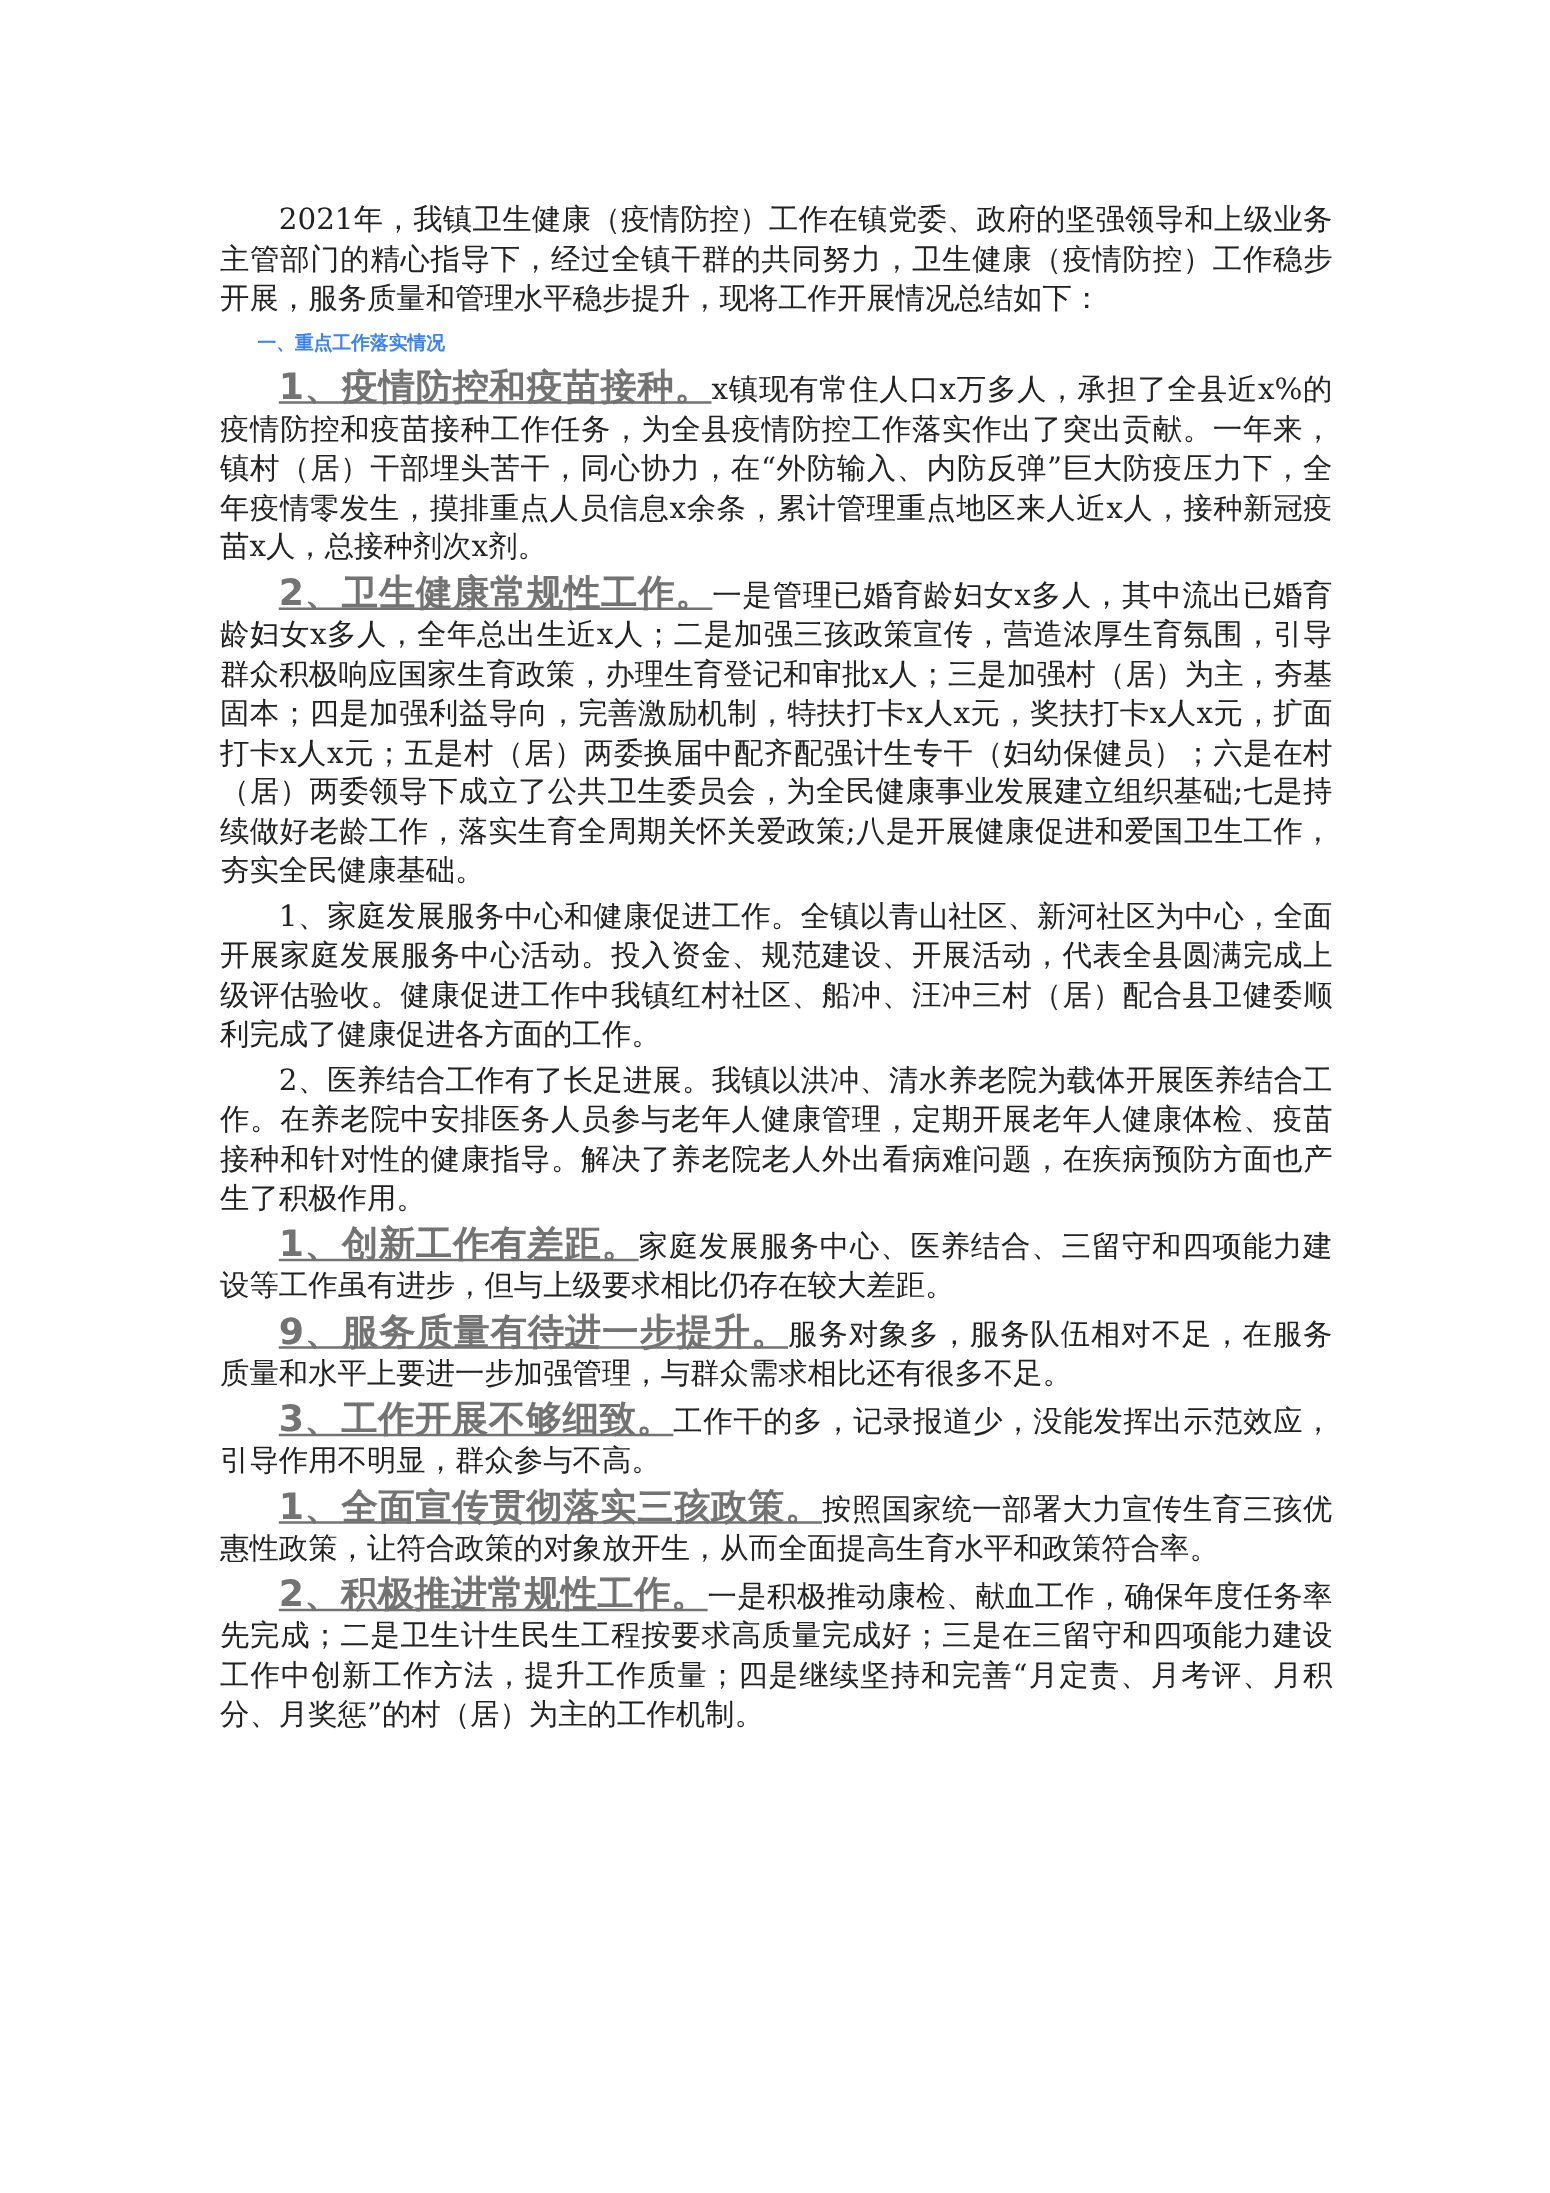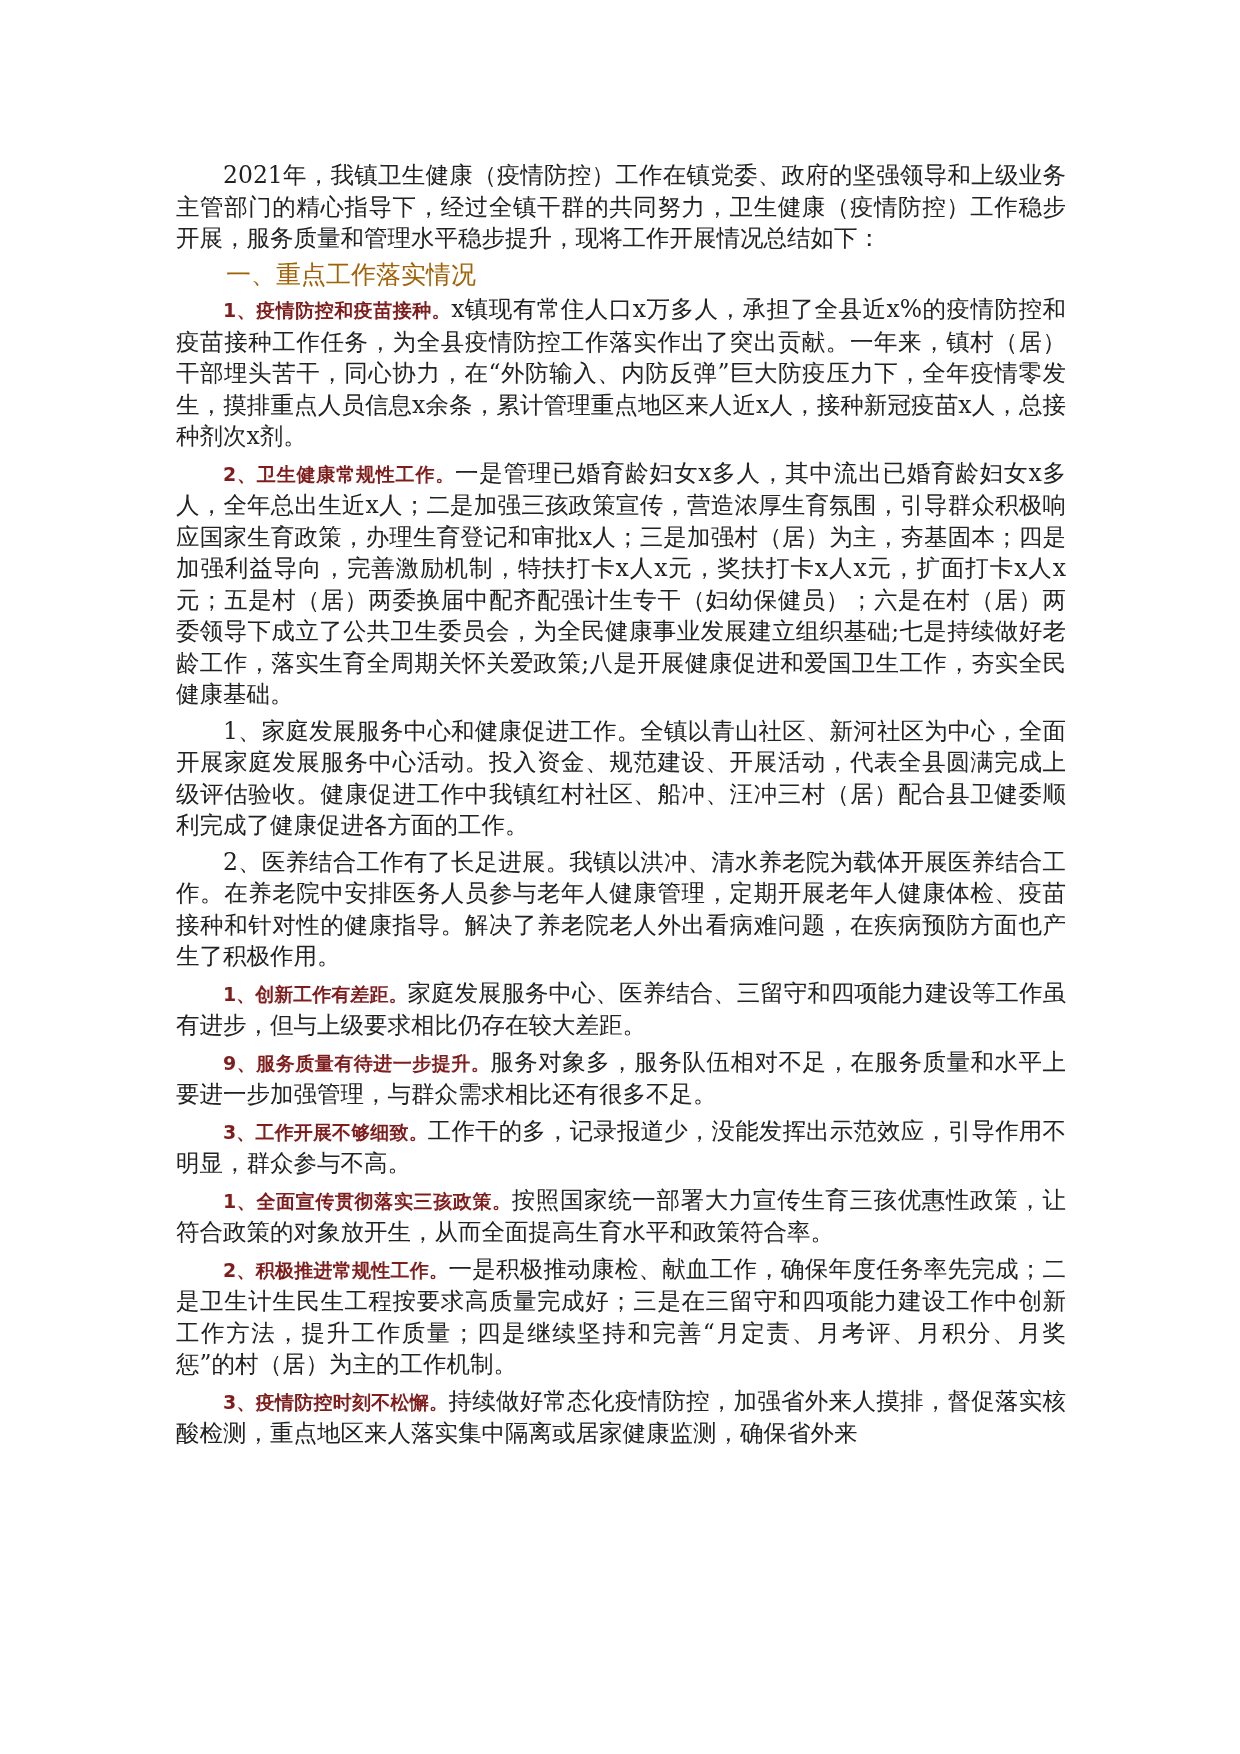--- a/index.html
+++ b/index.html
@@ -10,22 +10,22 @@
     top: 160px;
     width: 890px;
     font-family: "DejaVu Serif", "Liberation Serif", serif;
     font-size: 23.5px;
     color: #222222;
     line-height: 31.5px;
     text-align: justify;
     text-justify: inter-character;
   }
   .p { margin: 0 0 5px 0; text-indent: 2em; }
-  .h { margin: 0 0 4px 0; text-indent: 2em; font-weight: normal; font-family: "DejaVu Sans", "Liberation Sans", sans-serif; font-size: 25px; color: #a16207; }
-  .lead { font-weight: bold; font-family: "DejaVu Sans", "Liberation Sans", sans-serif; font-size: 19px; color: #7f1d1d; }
+  .h { margin: 0 0 4px 0; text-indent: 2em; font-weight: bold; font-family: "DejaVu Sans", "Liberation Sans", sans-serif; font-size: 15px; color: #3b82f6; }
+  .lead { font-weight: bold; font-family: "DejaVu Sans", "Liberation Sans", sans-serif; font-size: 29px; color: #737373; text-decoration: underline; }
   .first { margin-bottom: 4px; }
 </style>
 </head>
 <body>
 
 <div class="page">
   <p class="p first">2021年，我镇卫生健康（疫情防控）工作在镇党委、政府的坚强领导和上级业务主管部门的精心指导下，经过全镇干群的共同努力，卫生健康（疫情防控）工作稳步开展，服务质量和管理水平稳步提升，现将工作开展情况总结如下：</p>
 
   <p class="h">一、重点工作落实情况</p>
   <p class="p"><span class="lead">1、疫情防控和疫苗接种。</span><span>x镇现有常住人口x万多人，承担了全县近x%的疫情防控和疫苗接种工作任务，为全县疫情防控工作落实作出了突出贡献。一年来，镇村（居）干部埋头苦干，同心协力，在“外防输入、内防反弹”巨大防疫压力下，全年疫情零发生，摸排重点人员信息x余条，累计管理重点地区来人近x人，接种新冠疫苗x人，总接种剂次x剂。</span></p>
@@ -33,14 +33,13 @@
 
   <p class="p"><span>1、家庭发展服务中心和健康促进工作。全镇以青山社区、新河社区为中心，全面开展家庭发展服务中心活动。投入资金、规范建设、开展活动，代表全县圆满完成上级评估验收。健康促进工作中我镇红村社区、船冲、汪冲三村（居）配合县卫健委顺利完成了健康促进各方面的工作。</span></p>
   <p class="p"><span>2、医养结合工作有了长足进展。我镇以洪冲、清水养老院为载体开展医养结合工作。在养老院中安排医务人员参与老年人健康管理，定期开展老年人健康体检、疫苗接种和针对性的健康指导。解决了养老院老人外出看病难问题，在疾病预防方面也产生了积极作用。</span></p>
 
   <p class="p"><span class="lead">1、创新工作有差距。</span><span>家庭发展服务中心、医养结合、三留守和四项能力建设等工作虽有进步，但与上级要求相比仍存在较大差距。</span></p>
   <p class="p"><span class="lead">9、服务质量有待进一步提升。</span><span>服务对象多，服务队伍相对不足，在服务质量和水平上要进一步加强管理，与群众需求相比还有很多不足。</span></p>
   <p class="p"><span class="lead">3、工作开展不够细致。</span><span>工作干的多，记录报道少，没能发挥出示范效应，引导作用不明显，群众参与不高。</span></p>
 
   <p class="p"><span class="lead">1、全面宣传贯彻落实三孩政策。</span><span>按照国家统一部署大力宣传生育三孩优惠性政策，让符合政策的对象放开生，从而全面提高生育水平和政策符合率。</span></p>
   <p class="p"><span class="lead">2、积极推进常规性工作。</span><span>一是积极推动康检、献血工作，确保年度任务率先完成；二是卫生计生民生工程按要求高质量完成好；三是在三留守和四项能力建设工作中创新工作方法，提升工作质量；四是继续坚持和完善“月定责、月考评、月积分、月奖惩”的村（居）为主的工作机制。</span></p>
-  <p class="p"><span class="lead">3、疫情防控时刻不松懈。</span><span>持续做好常态化疫情防控，加强省外来人摸排，督促落实核酸检测，重点地区来人落实集中隔离或居家健康监测，确保省外来</span></p>
 </div>
 
 </body></html>

